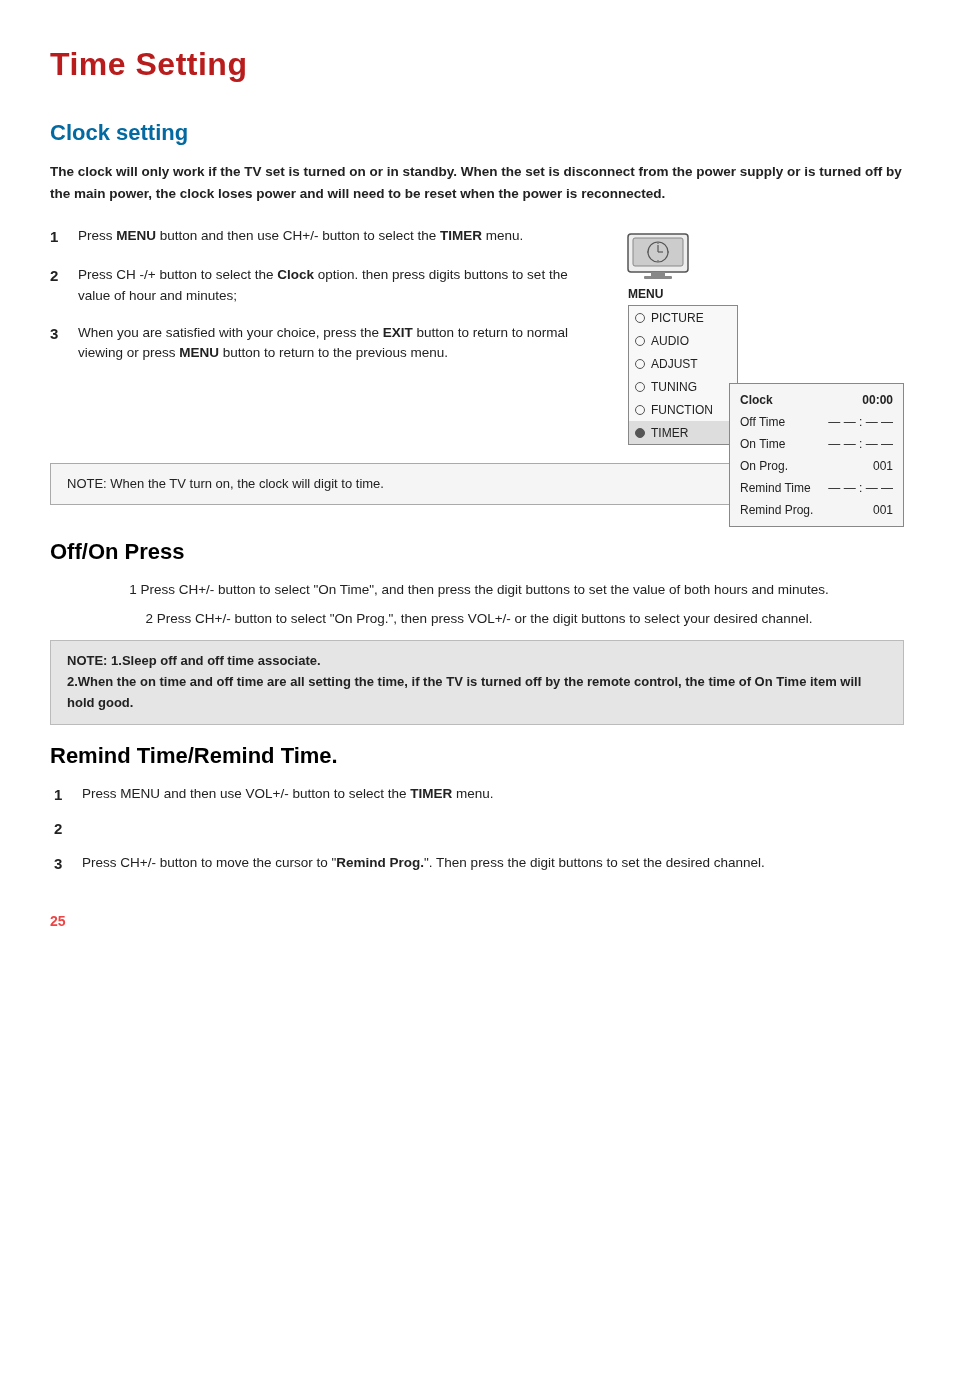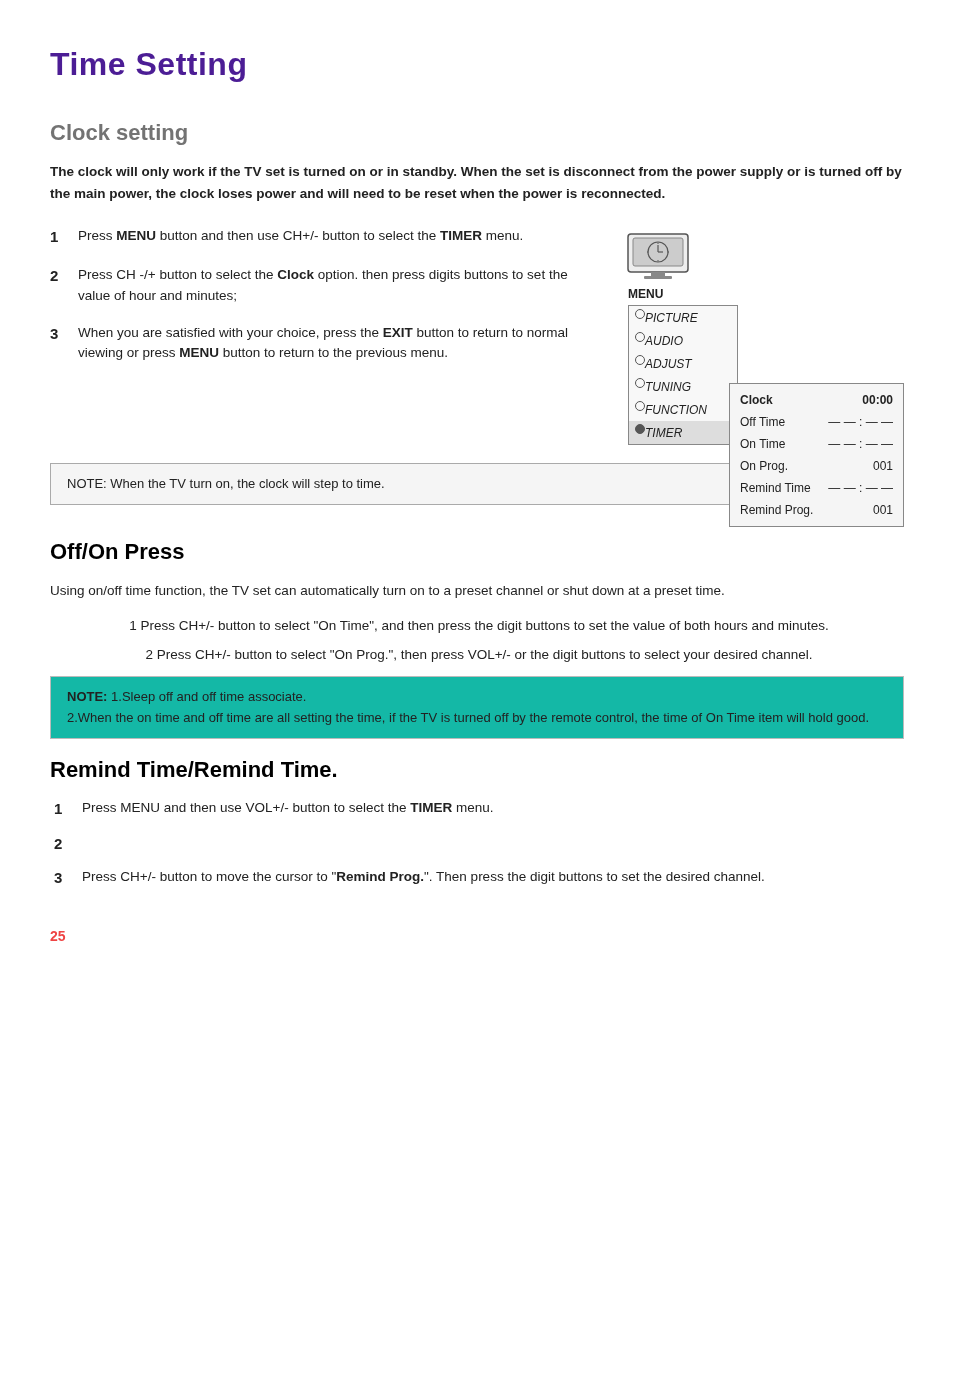--- a/index.html
+++ b/index.html
@@ -9,30 +9,30 @@
       color: #222;
       font-size: 14px;
       padding: 40px 50px;
       max-width: 954px;
       line-height: 1.5;
     }
 
     .page-title {
       font-size: 32px;
       font-weight: 900;
-      color: #4c1d95;
+      color: #b91c1c;
       font-family: 'Arial Black', Arial, sans-serif;
       margin-bottom: 28px;
       letter-spacing: 0.5px;
     }
 
     .section-title {
       font-size: 22px;
       font-weight: 900;
-      color: #737373;
+      color: #0369a1;
       font-family: 'Arial Black', Arial, sans-serif;
       margin-bottom: 12px;
     }
 
     .section-title-normal {
       font-size: 22px;
       font-weight: bold;
       color: #000;
       margin-bottom: 12px;
     }
@@ -91,25 +91,25 @@
 
     .menu-label {
       font-size: 12px;
       font-weight: bold;
       margin-left: 14px;
       margin-bottom: 2px;
     }
 
     .menu-row {
       display: flex;
+      align-items: center;
       padding: 3px 8px;
       font-size: 12px;
       border-bottom: none;
-      gap: 0;
-      font-style: italic;
+      gap: 6px;
     }
 
     .menu-row.highlighted {
       background: #ddd;
     }
 
     .menu-circle {
       width: 10px;
       height: 10px;
       border-radius: 50%;
@@ -144,26 +144,27 @@
       background: #f5f5f5;
       padding: 10px 16px;
       margin-top: 14px;
       margin-bottom: 30px;
       font-size: 13px;
       line-height: 1.55;
     }
 
     .note-box2 {
       border: 1.5px solid #bbb;
-      background: #14b8a6;
+      background: #e5e5e5;
       padding: 10px 16px;
       margin-top: 10px;
       margin-bottom: 14px;
       font-size: 13px;
       line-height: 1.6;
+      font-weight: bold;
     }
 
     .section {
       margin-bottom: 10px;
     }
 
     .section-body {
       font-size: 13.5px;
       margin-bottom: 14px;
       line-height: 1.6;
@@ -317,27 +318,26 @@
             <div class="submenu-row">
               <span>Remind Prog.</span>
               <span>001</span>
             </div>
           </div>
       </div>
     </div>
   </div>
 
   <div class="note-box">
-    <span>NOTE: When the TV turn on, the clock will step to time.</span>
+    <span>NOTE: When the TV turn on, the clock will digit to time.</span>
   </div>
 </div>
 
 <div class="section">
   <h2 class="section-title-normal">Off/On Press</h2>
-  <p class="section-body">Using on/off time function, the TV set can automatically turn on to a preset channel or shut down at a preset time.</p>
   <div class="steps-list">
 
   <div class="step-simple">1 Press CH+/- button to select  "On Time", and then press the digit buttons to set the value of both hours and minutes.</div>
       <div class="step-simple">2 Press CH+/- button to select  "On Prog.", then press VOL+/- or the digit buttons to select your desired channel.</div>
     </div>
   <div class="note-box2">
     
   <span><b>NOTE:</b> 1.Sleep off and off time associate.<br>2.When the on time and off time are all setting the time, if the TV is turned off by the remote control, the time of On Time item will hold good.</span></div>
 </div>
 

